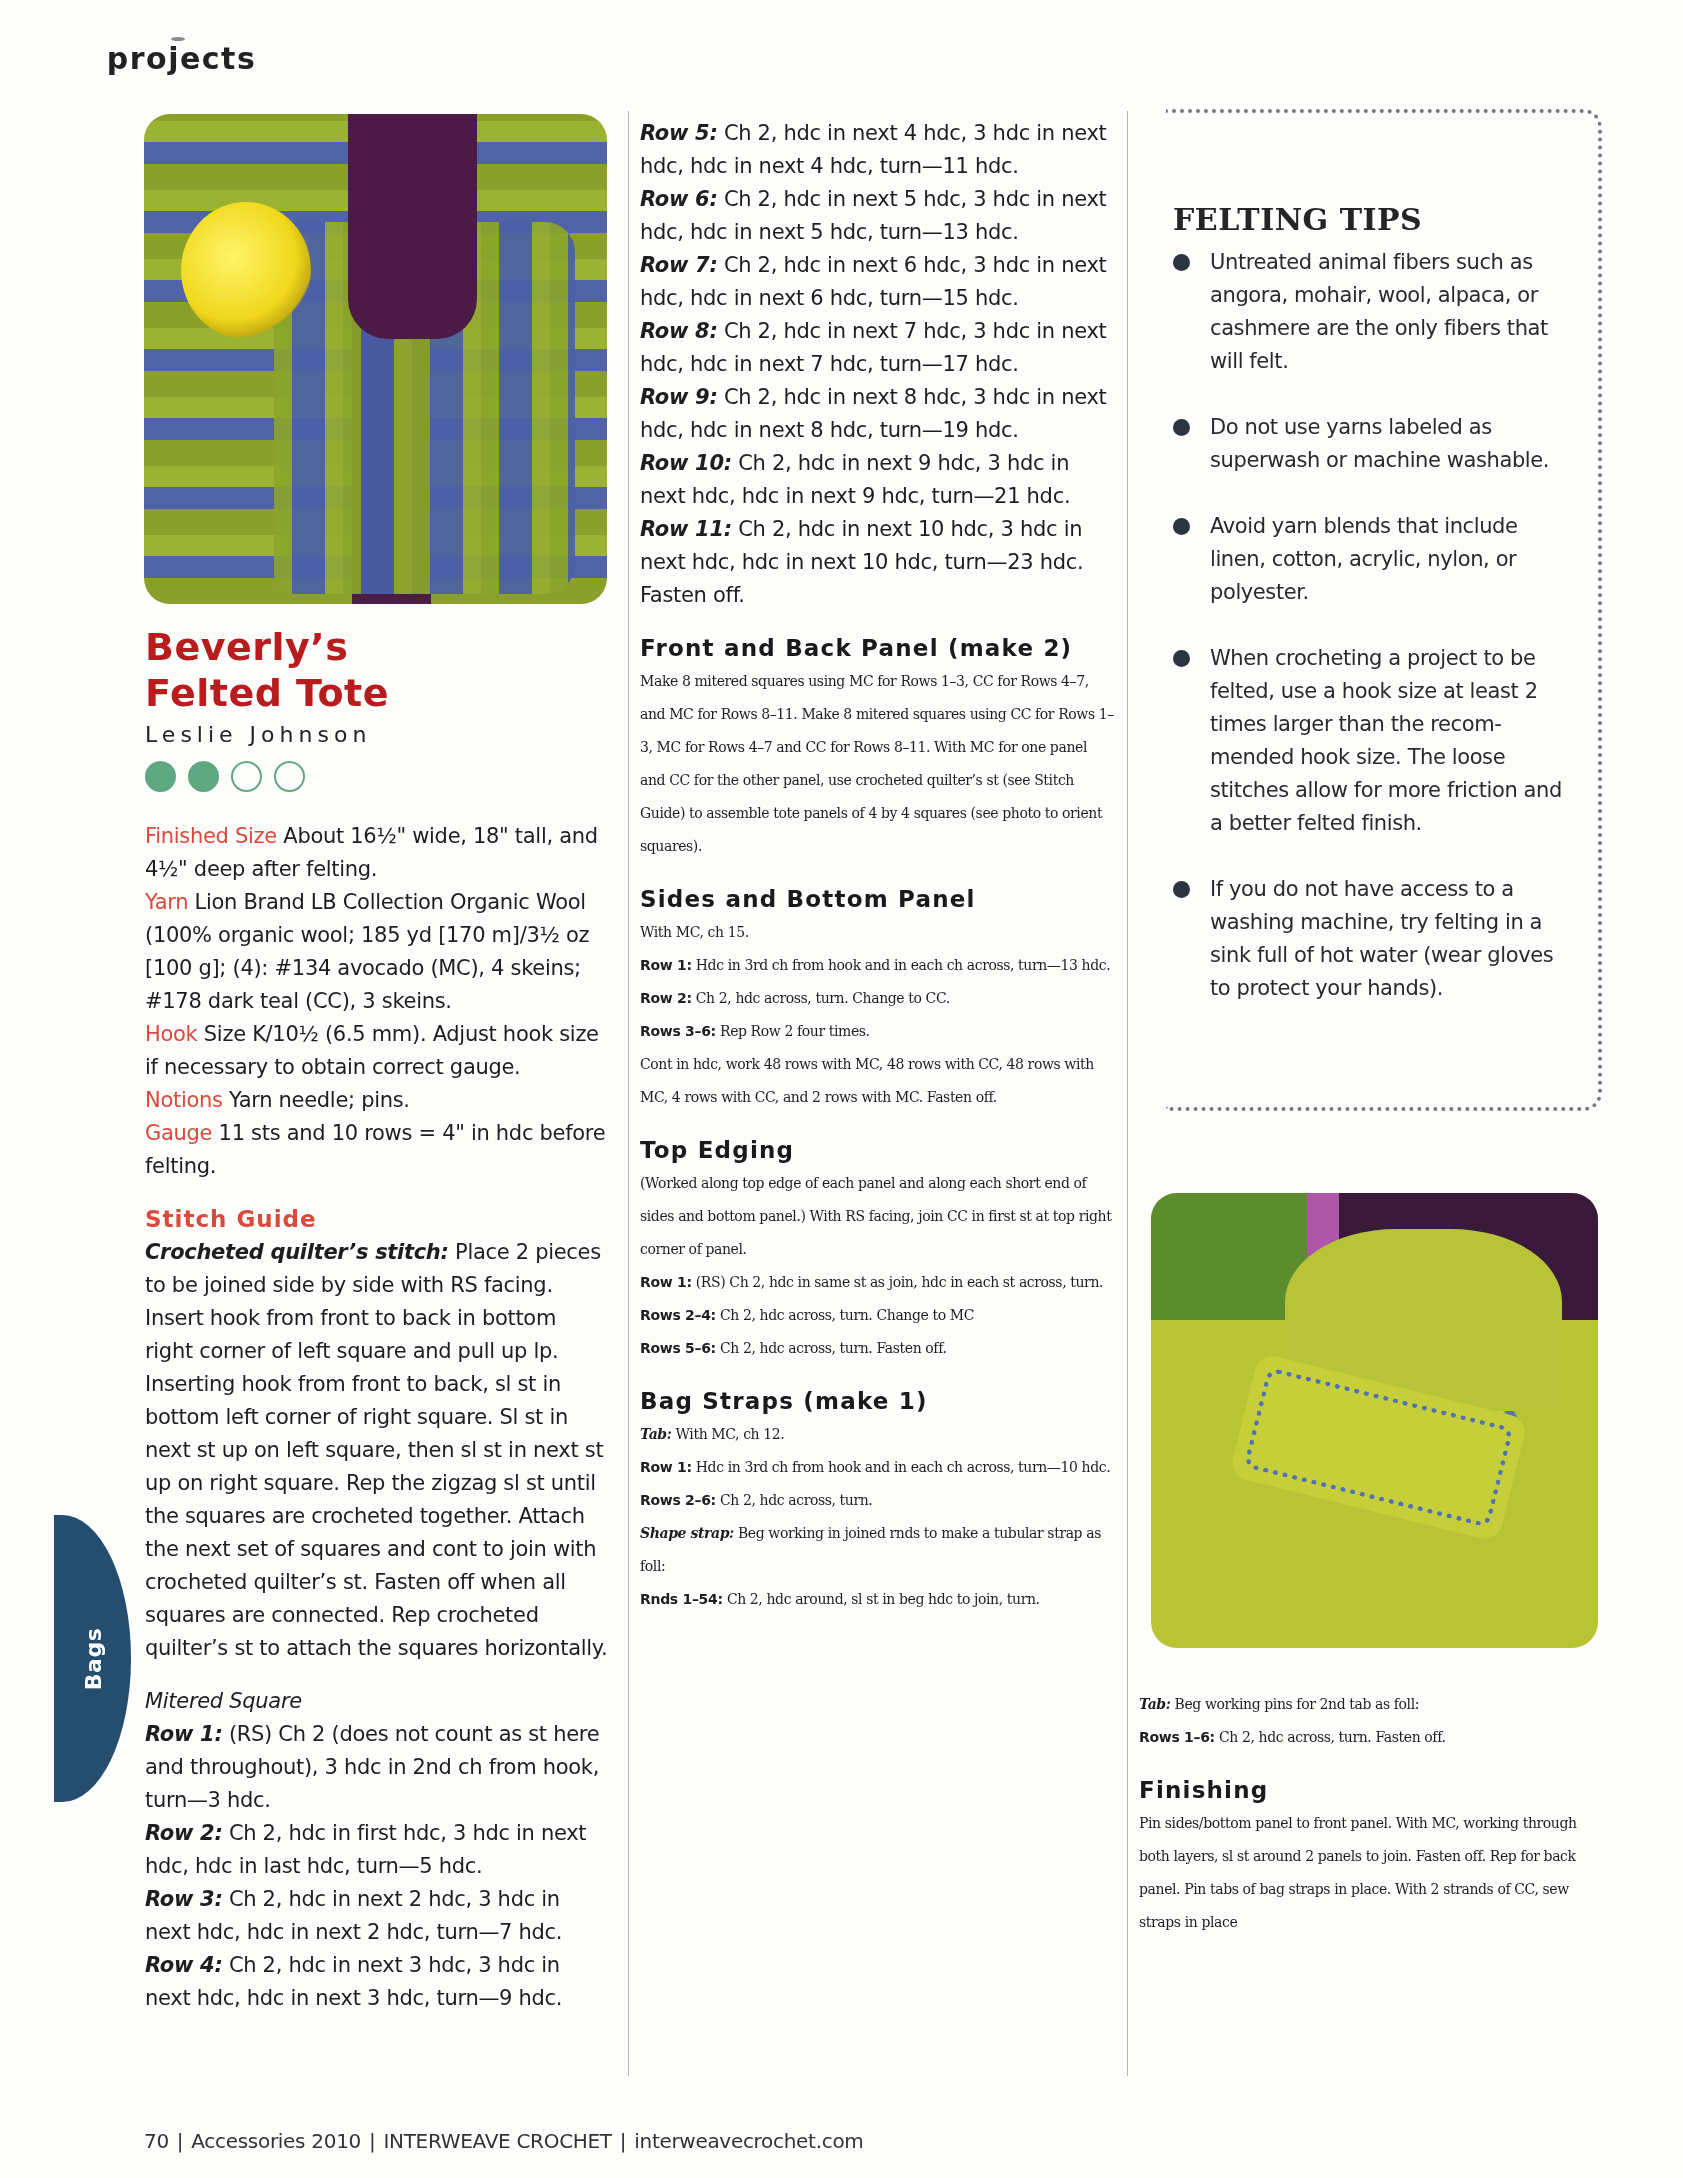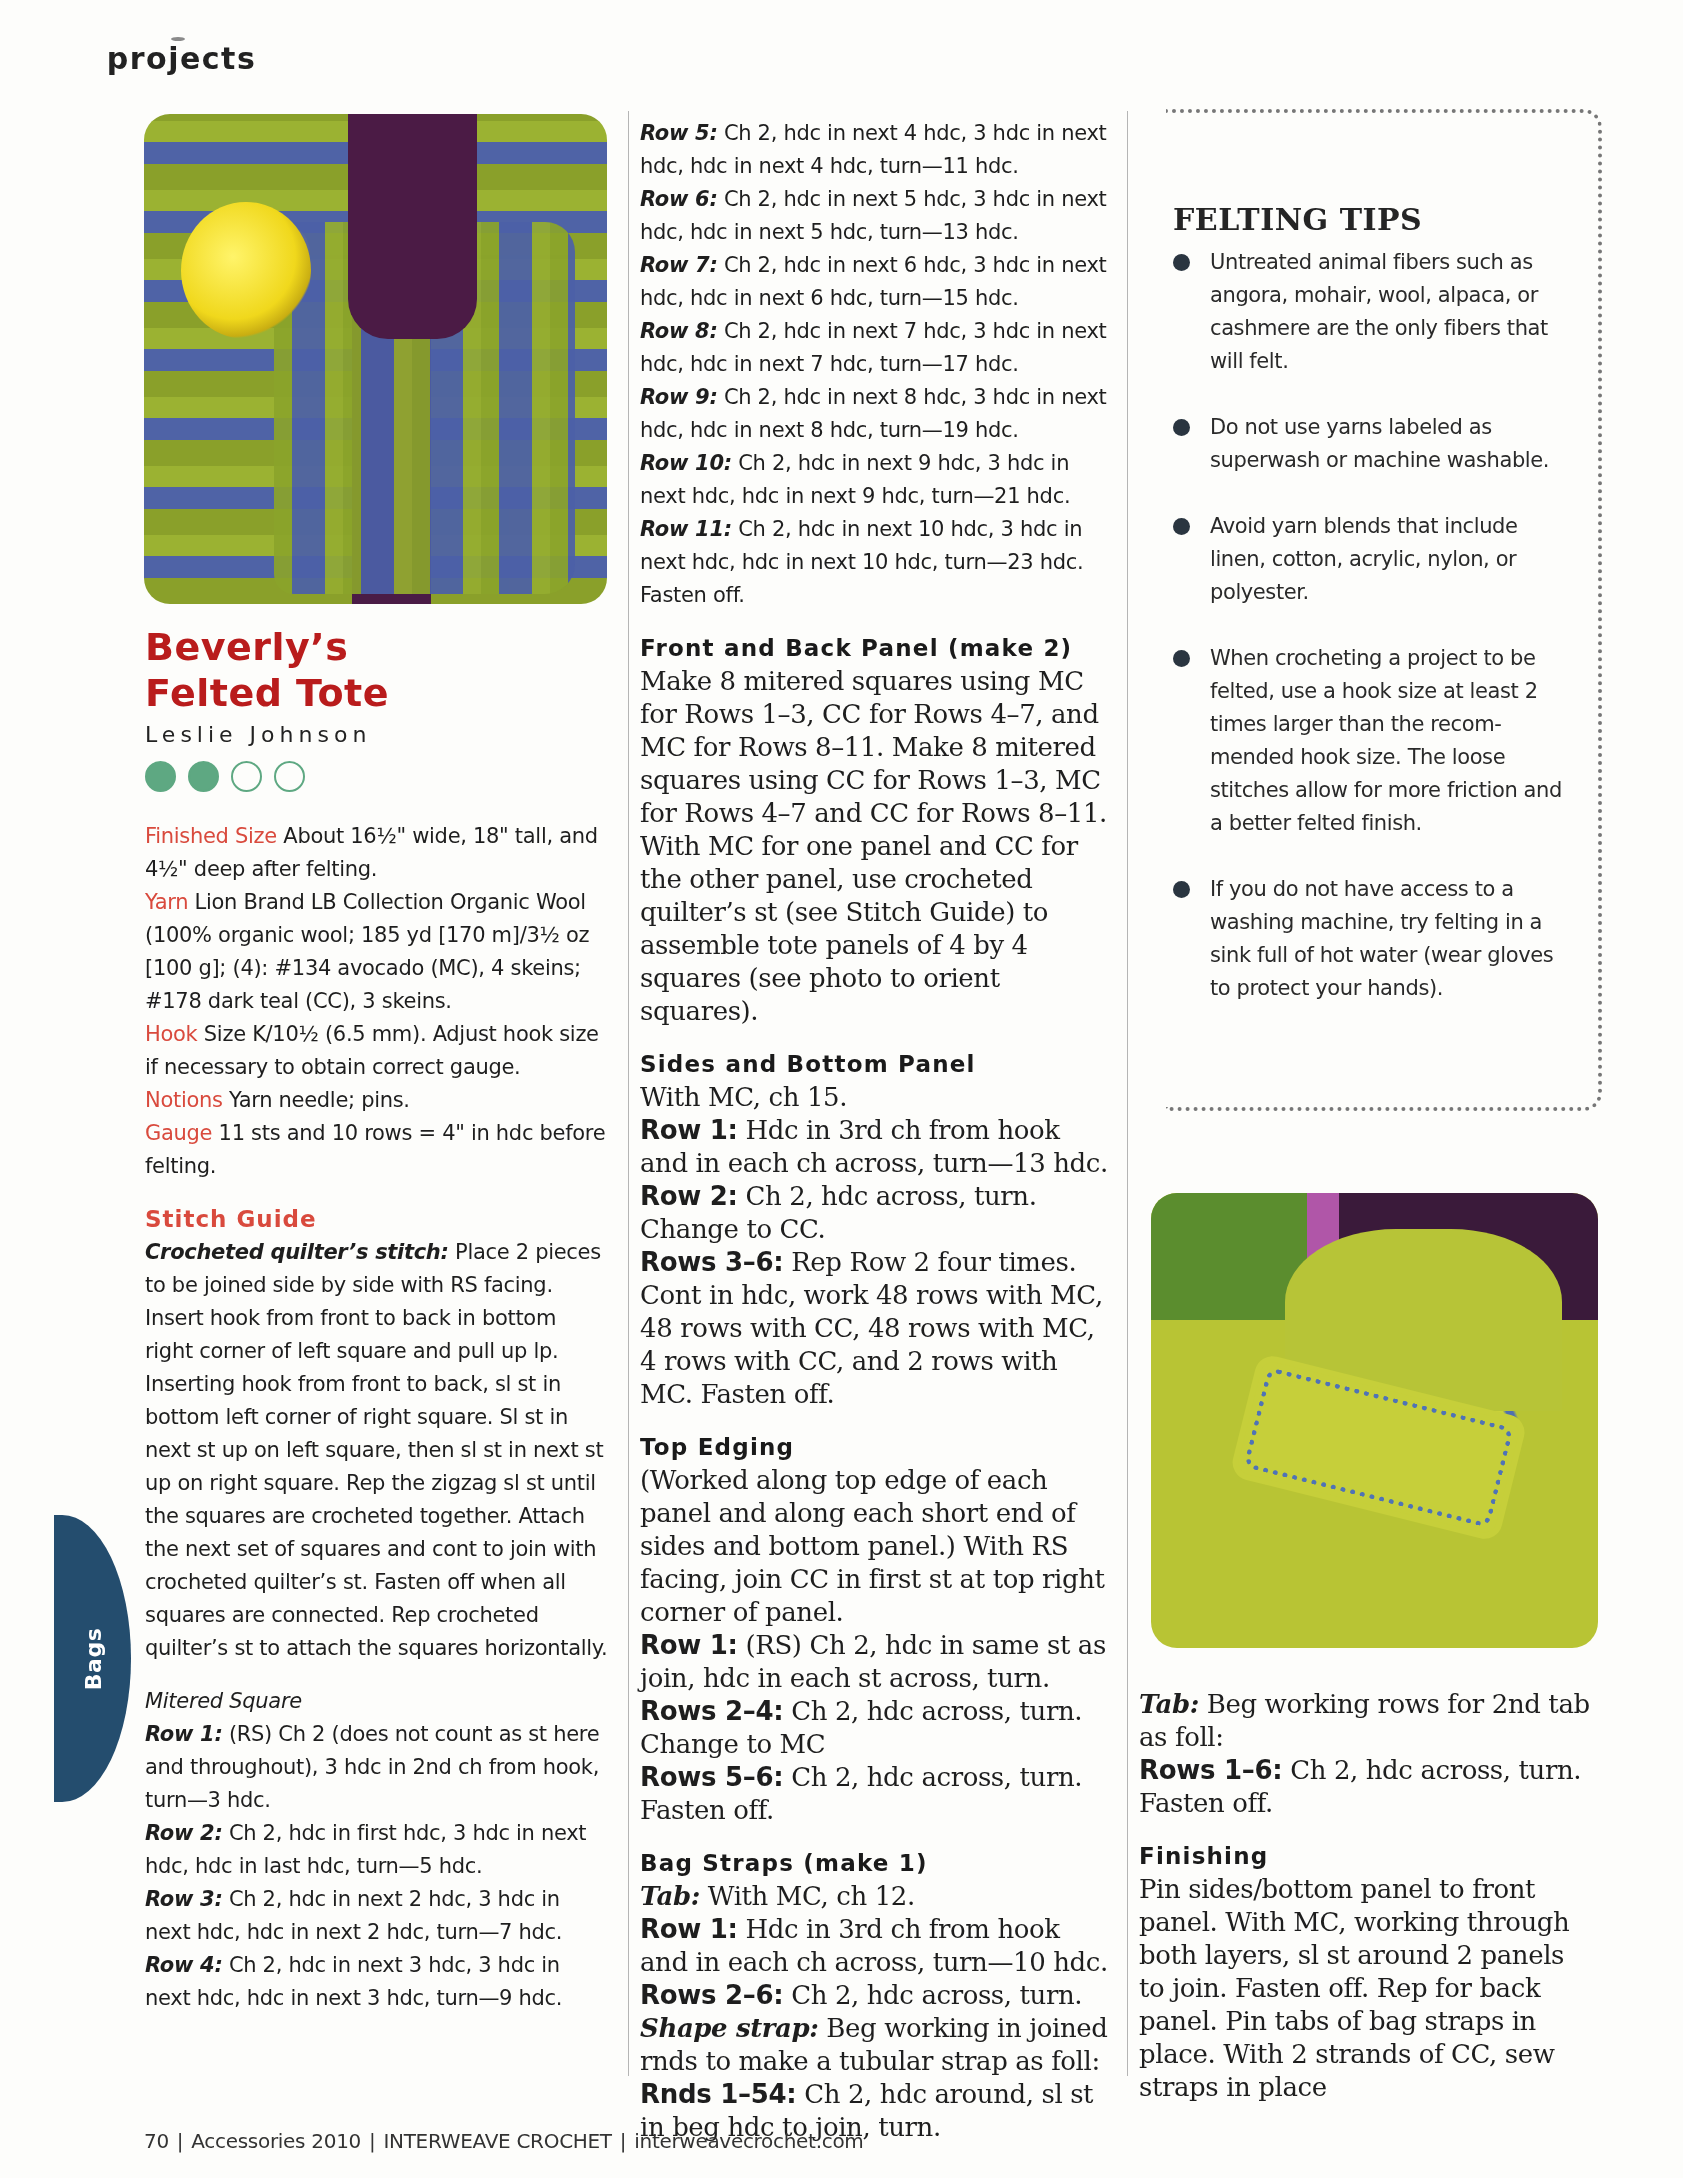--- a/index.html
+++ b/index.html
@@ -38,21 +38,21 @@
   .photo2 .top { position: absolute; left: 0; top: 0; width: 100%; height: 28%;
     background: linear-gradient(90deg, #5b8d2e 0 35%, #b056a8 35% 42%, #3a1a3a 42% 100%); }
   .photo2 .strap { position: absolute; left: 30%; top: 8%; width: 62%; height: 40%; border-radius: 40% 40% 0 0; background: #b7c437; }
   .photo2 .tab { position: absolute; left: 20%; top: 42%; width: 62%; height: 28%; border-radius: 18px; background: #c6cf3a; border: 6px solid #c6cf3a; transform: rotate(14deg); }
   .photo2 .tab::after { content: ""; position: absolute; inset: 6px; border: 5px dotted #4f73b6; border-radius: 12px; }
 
   .col-rule { position: absolute; width: 1px; background: #b5b5b5; }
 
   .col { position: absolute; font-size: 21px; line-height: 33px; }
   .sans { font-family: "DejaVu Sans", sans-serif; letter-spacing: -0.3px; }
-  .serif { font-family: "DejaVu Serif", serif; letter-spacing: -0.4px; font-size: 26px; }
+  .serif { font-family: "DejaVu Serif", serif; letter-spacing: -0.4px; font-size: 14px; }
 
   .proj-title { font-family: "DejaVu Sans", sans-serif; font-weight: bold; color: #b91c1c; font-size: 38px; line-height: 46px; letter-spacing: 0.5px; }
   .designer { font-size: 22px; letter-spacing: 5px; color: #222; margin-top: 2px; }
   .skill { display: flex; gap: 12px; margin-top: 10px; }
   .skill span { width: 31px; height: 31px; border-radius: 50%; border: 2px solid #5ea882; }
   .skill span.on { background: #5ea882; }
 
   .lbl { color: #d94a3d; }
   .sec-red { color: #d94a3d; font-weight: bold; font-size: 23px; letter-spacing: 1px; }
   .sec-blk { font-family: "DejaVu Sans", sans-serif; font-weight: bold; font-size: 23px; letter-spacing: 1.2px; color: #1a1a1a; }
@@ -202,21 +202,21 @@
     </div>
     <div class="tip">
       <span class="bullet">
         <i></i>
       </span>
       <span>If you do not have access to a washing machine, try felting in a sink full of hot water (wear gloves to protect your hands).</span>
     </div>
   </div>
 
 <div class="col" style="left:1139px; top:1688px; width:455px;">
-  <div class="serif"><span class="bi">Tab:</span> <span>Beg working rows for 2nd tab as foll:</span></div>
+  <div class="serif"><span class="bi">Tab:</span> <span>Beg working pins for 2nd tab as foll:</span></div>
   <div class="serif"><span class="b sans" style="letter-spacing:-0.3px">Rows 1–6:</span> <span>Ch 2, hdc across, turn. Fasten off.</span></div>
   <div class="gap-s"></div>
   <div class="sec-blk">Finishing</div>
   <div class="serif">Pin sides/bottom panel to front panel. With MC, working through both layers, sl st around 2 panels to join. Fasten off. Rep for back panel. Pin tabs of bag straps in place. With 2 strands of CC, sew straps in place</div>
 </div>
 
 <div class="side-tab">
   <span>Bags</span>
 </div>
 

